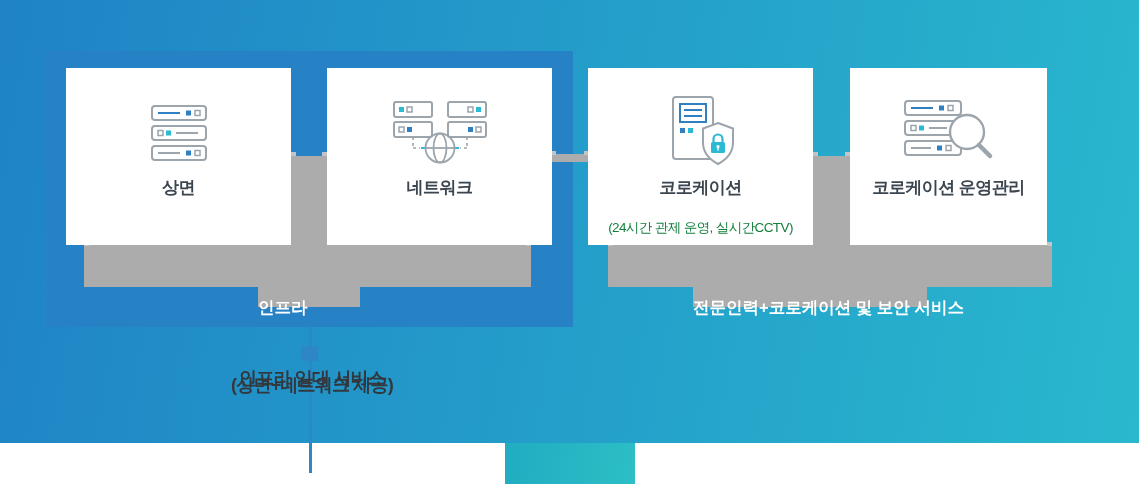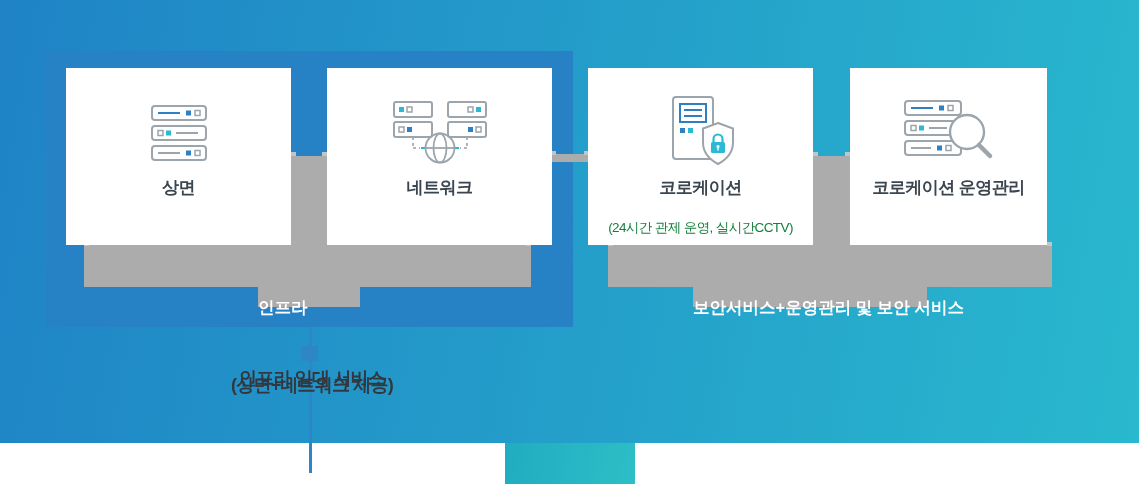--- a/index.html
+++ b/index.html
@@ -171,21 +171,21 @@
         <rect x="34" y="46.5" width="5" height="5" fill="#2E80C3"></rect>
         <rect x="43" y="46.5" width="5" height="5" fill="none" stroke="#9CA4AC" stroke-width="1.5"></rect>
         <circle cx="64" cy="33" r="17" fill="#ffffff" stroke="#9CA4AC" stroke-width="2.4"></circle>
         <line x1="76" y1="46" x2="87" y2="57" stroke="#9CA4AC" stroke-width="4.5" stroke-linecap="round"></line>
       </svg>
     </div>
     <div class="card-title">코로케이션 운영관리</div>
   </div>
 
   <div class="band-label l">인프라</div>
-  <div class="band-label r">보안서비스+운영관리 및 보안 서비스</div>
+  <div class="band-label r">전문인력+코로케이션 및 보안 서비스</div>
 
   <div class="v-line"></div>
   <div class="v-node"></div>
 
   <div class="note-line note-2">(상면+네트워크 제공)</div>
   <div class="note-line note-1">인프라 임대 서비스</div>
 
 </div>
 
 </body></html>

